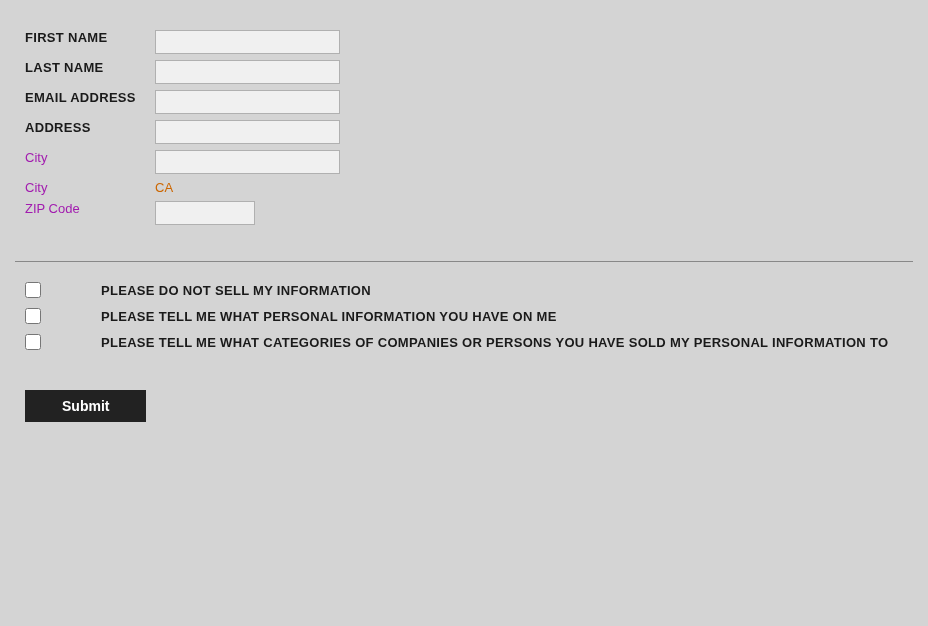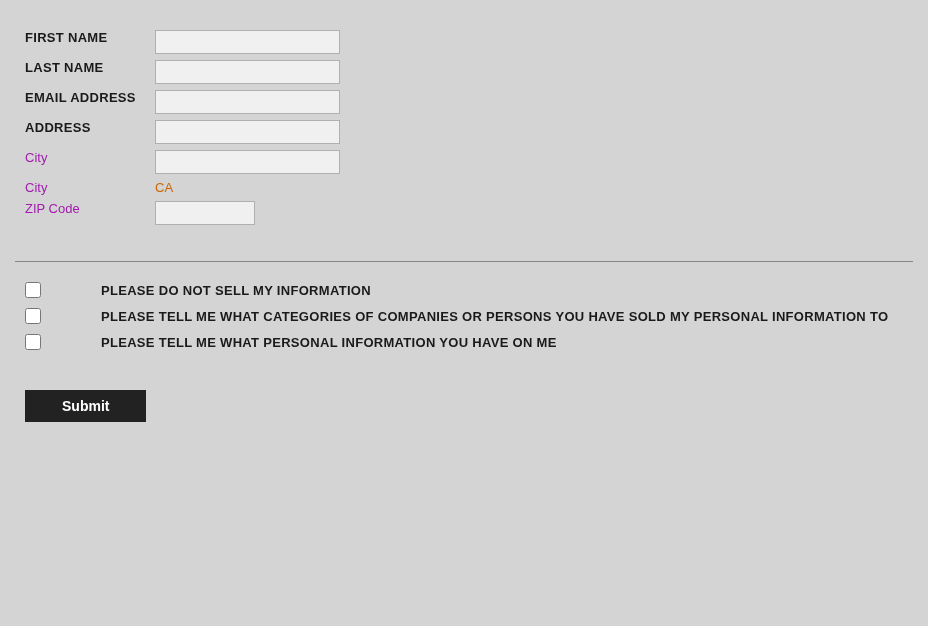--- a/index.html
+++ b/index.html
@@ -174,26 +174,26 @@
 
   <div class="actions-section">
 
     <div class="checkbox-row">
       <input type="checkbox" style="">
       <span class="checkbox-label">PLEASE DO NOT SELL MY INFORMATION</span>
     </div>
 
     <div class="checkbox-row">
       <input type="checkbox" style="">
-      <span class="checkbox-label">PLEASE TELL ME WHAT CATEGORIES OF COMPANIES OR PERSONS YOU HAVE SOLD MY PERSONAL INFORMATION TO</span>
+      <span class="checkbox-label">PLEASE TELL ME WHAT PERSONAL INFORMATION YOU HAVE ON ME</span>
     </div>
 
     <div class="checkbox-row">
       <input type="checkbox" style="">
-      <span class="checkbox-label">PLEASE TELL ME WHAT PERSONAL INFORMATION YOU HAVE ON ME</span>
+      <span class="checkbox-label">PLEASE TELL ME WHAT CATEGORIES OF COMPANIES OR PERSONS YOU HAVE SOLD MY PERSONAL INFORMATION TO</span>
     </div>
 
   </div>
 
   <div class="submit-section">
     <button class="submit-button">Submit</button>
   </div>
 
 </div>
 

